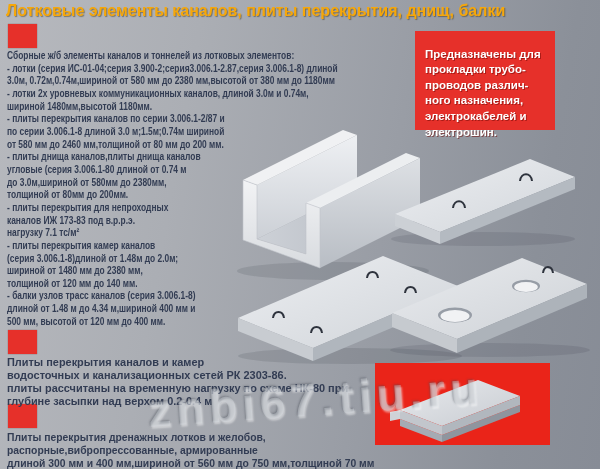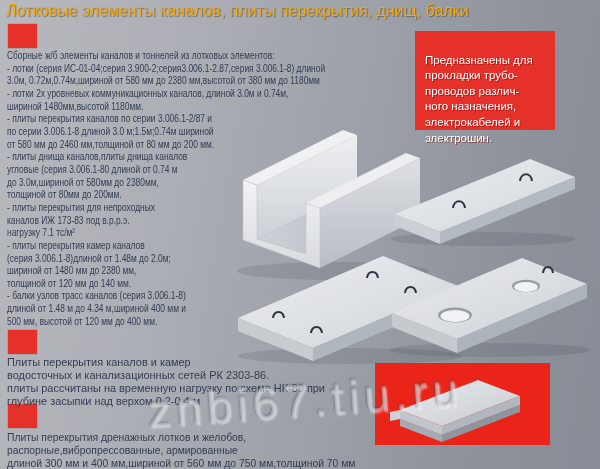--- a/index.html
+++ b/index.html
@@ -1,39 +1,39 @@
 <!DOCTYPE html>
 <html style="--red: #e6302a; --photo-red: #ea2419; --title: #f6a70a; --text: #323c53; --watermark: rgba(222,225,231,0.38);"><head>
 <meta charset="utf-8">
 <style>
   html,body{margin:0;padding:0;background:#666;}
   .page{
     position:relative;width:600px;height:469px;overflow:hidden;
-    font-family:"Liberation Sans","DejaVu Sans",sans-serif;font-weight:normal;
+    font-family:"Liberation Sans","DejaVu Sans",sans-serif;font-weight:bold;
     background:linear-gradient(100deg,#b7b9be 0%,#abaeb4 30%,#999da5 62%,#8b9099 85%,#878c96 100%);
   }
   .page-title{
     position:absolute;left:6px;top:2px;width:590px;
     font-size:16px;color:var(--title,#f6a70a);letter-spacing:0px;
     text-shadow:1px 1px 1px rgba(50,40,10,0.45);white-space:nowrap;
   }
   .bullet-square{
     position:absolute;width:29px;height:24px;background:var(--red,#e6302a);
     box-shadow:0 0 1px rgba(90,0,0,0.6);
   }
   .txt{
     position:absolute;color:var(--text,#323c53);font-size:11.5px;line-height:12.65px;
     white-space:pre-line;transform-origin:0 0;
   }
   .main-list{left:7px;top:49px;width:566px;transform:scaleX(0.73);}
   .channels-note{left:7px;top:356px;width:440px;line-height:13px;transform:scaleX(0.95);}
   .drainage-note{left:7px;top:431px;width:470px;line-height:13px;transform:scaleX(0.90);}
   .info-box{
     position:absolute;left:415px;top:31px;width:140px;height:99px;
-    background:var(--red,#e6302a);box-sizing:border-box;padding:6px 6px 0 10px;
+    background:var(--red,#e6302a);box-sizing:border-box;padding:0 6px 0 10px;
     color:#ffffff;font-size:11.5px;line-height:15.6px;white-space:pre-line;
     text-shadow:1px 1px 0 rgba(110,10,5,0.55);
   }
   .photo-red-box{
     position:absolute;left:375px;top:363px;width:175px;height:82px;
     background:var(--photo-red,#ea2419);
   }
   .photo{position:absolute;}
   .watermark{
     position:absolute;left:148px;top:384px;width:470px;

